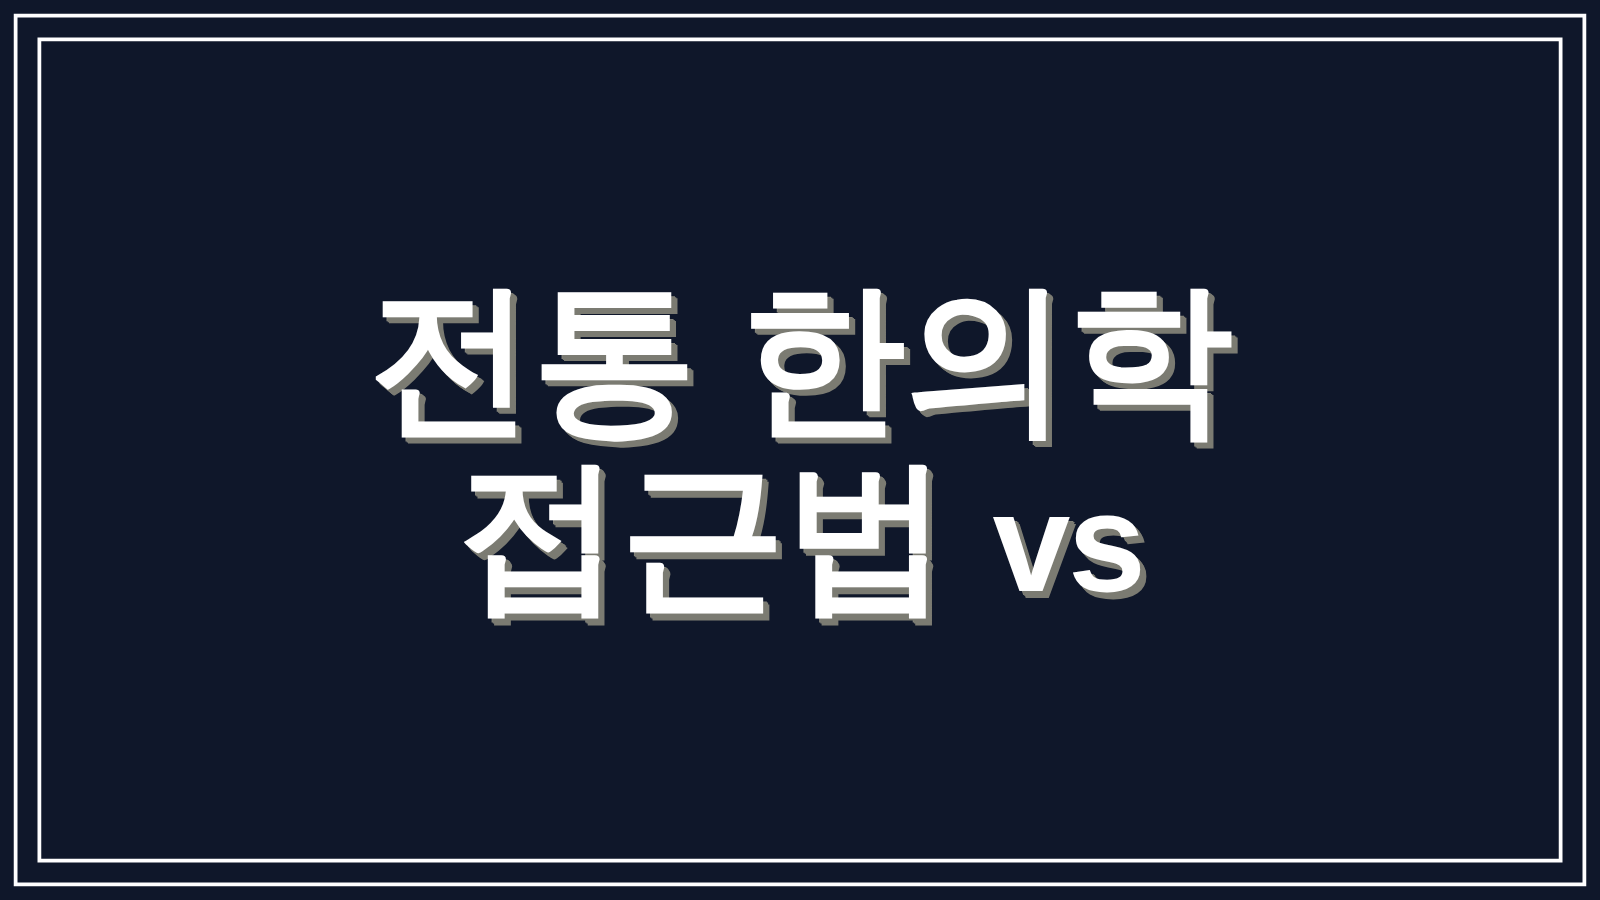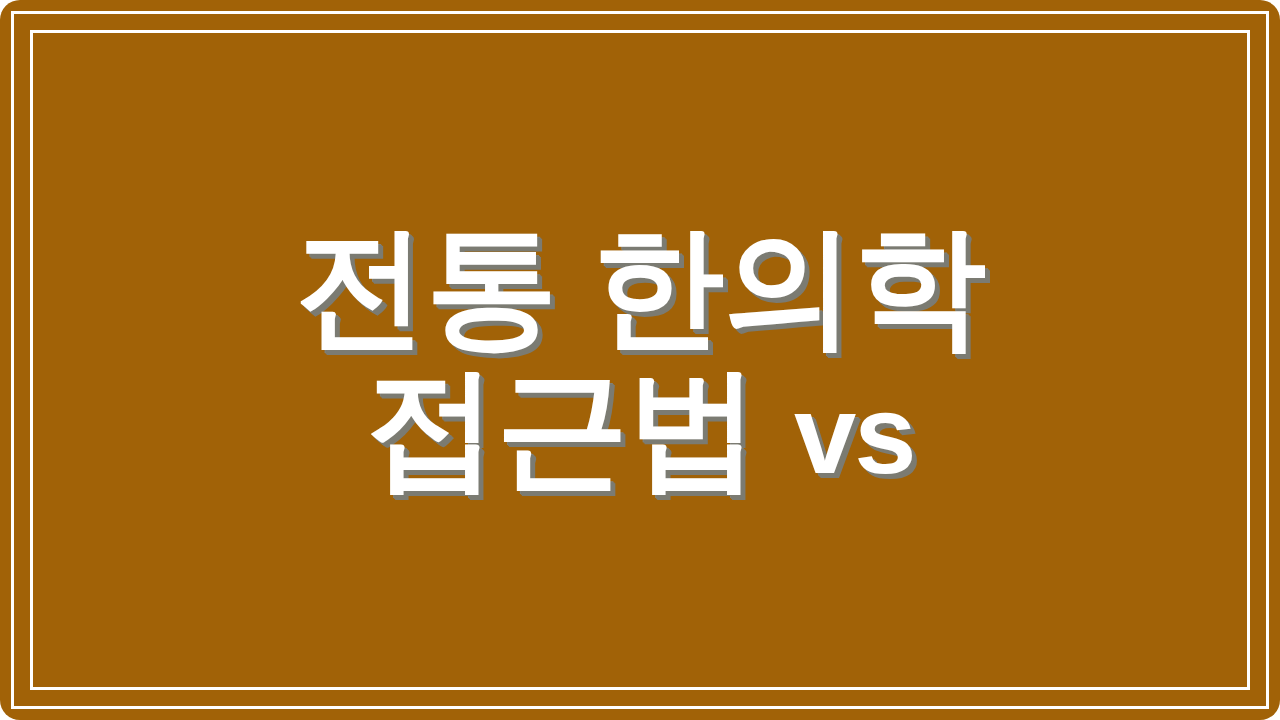--- a/index.html
+++ b/index.html
@@ -80,21 +80,21 @@
 
   .title-line .vs {
     font-size: 112px;
     letter-spacing: -2px;
     text-align: center;
   }
 </style>
 </head>
 <body>
 
-<div id="card" style="background: #a16207; border-radius: 20px;">
+<div id="card" style="background: #0f172a;">
 
   <div class="frame frame-outer"></div>
 
   <div class="frame frame-inner"></div>
 
   <div id="headline">
 
     <div class="title-line">전통 한의학</div>
 
     <div class="title-line"><span>접근법 </span><span class="vs">vs</span></div>

